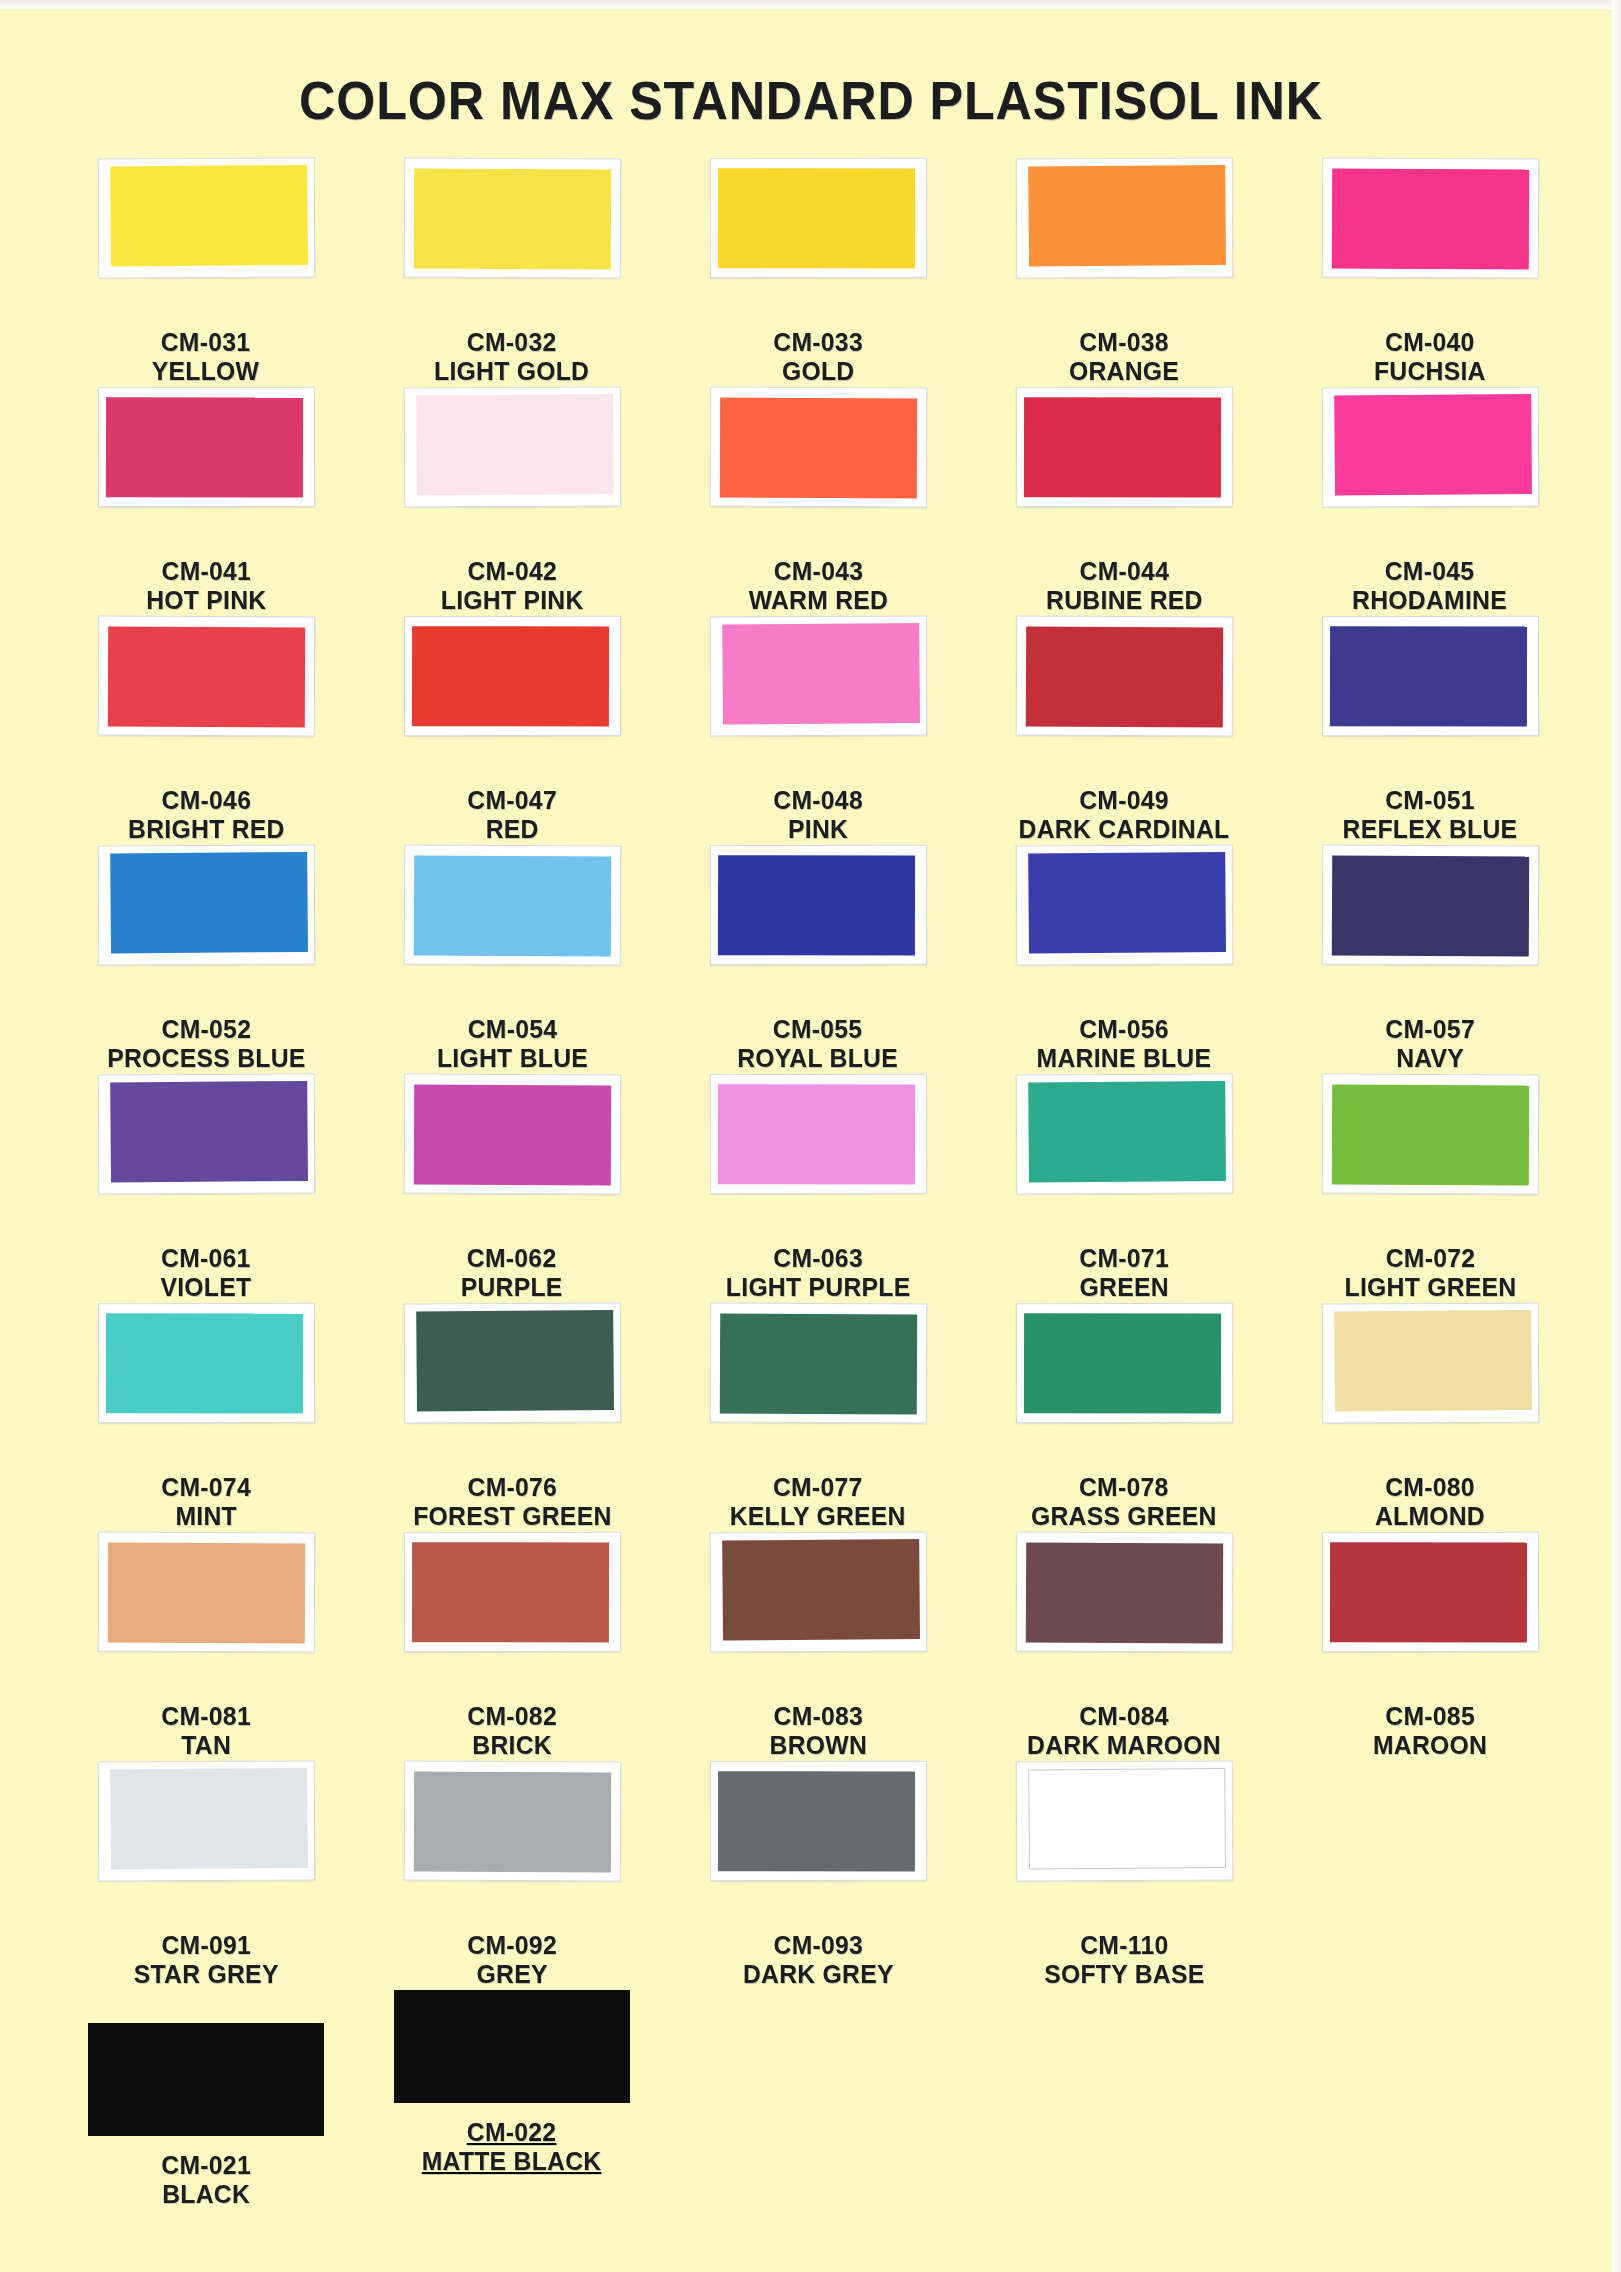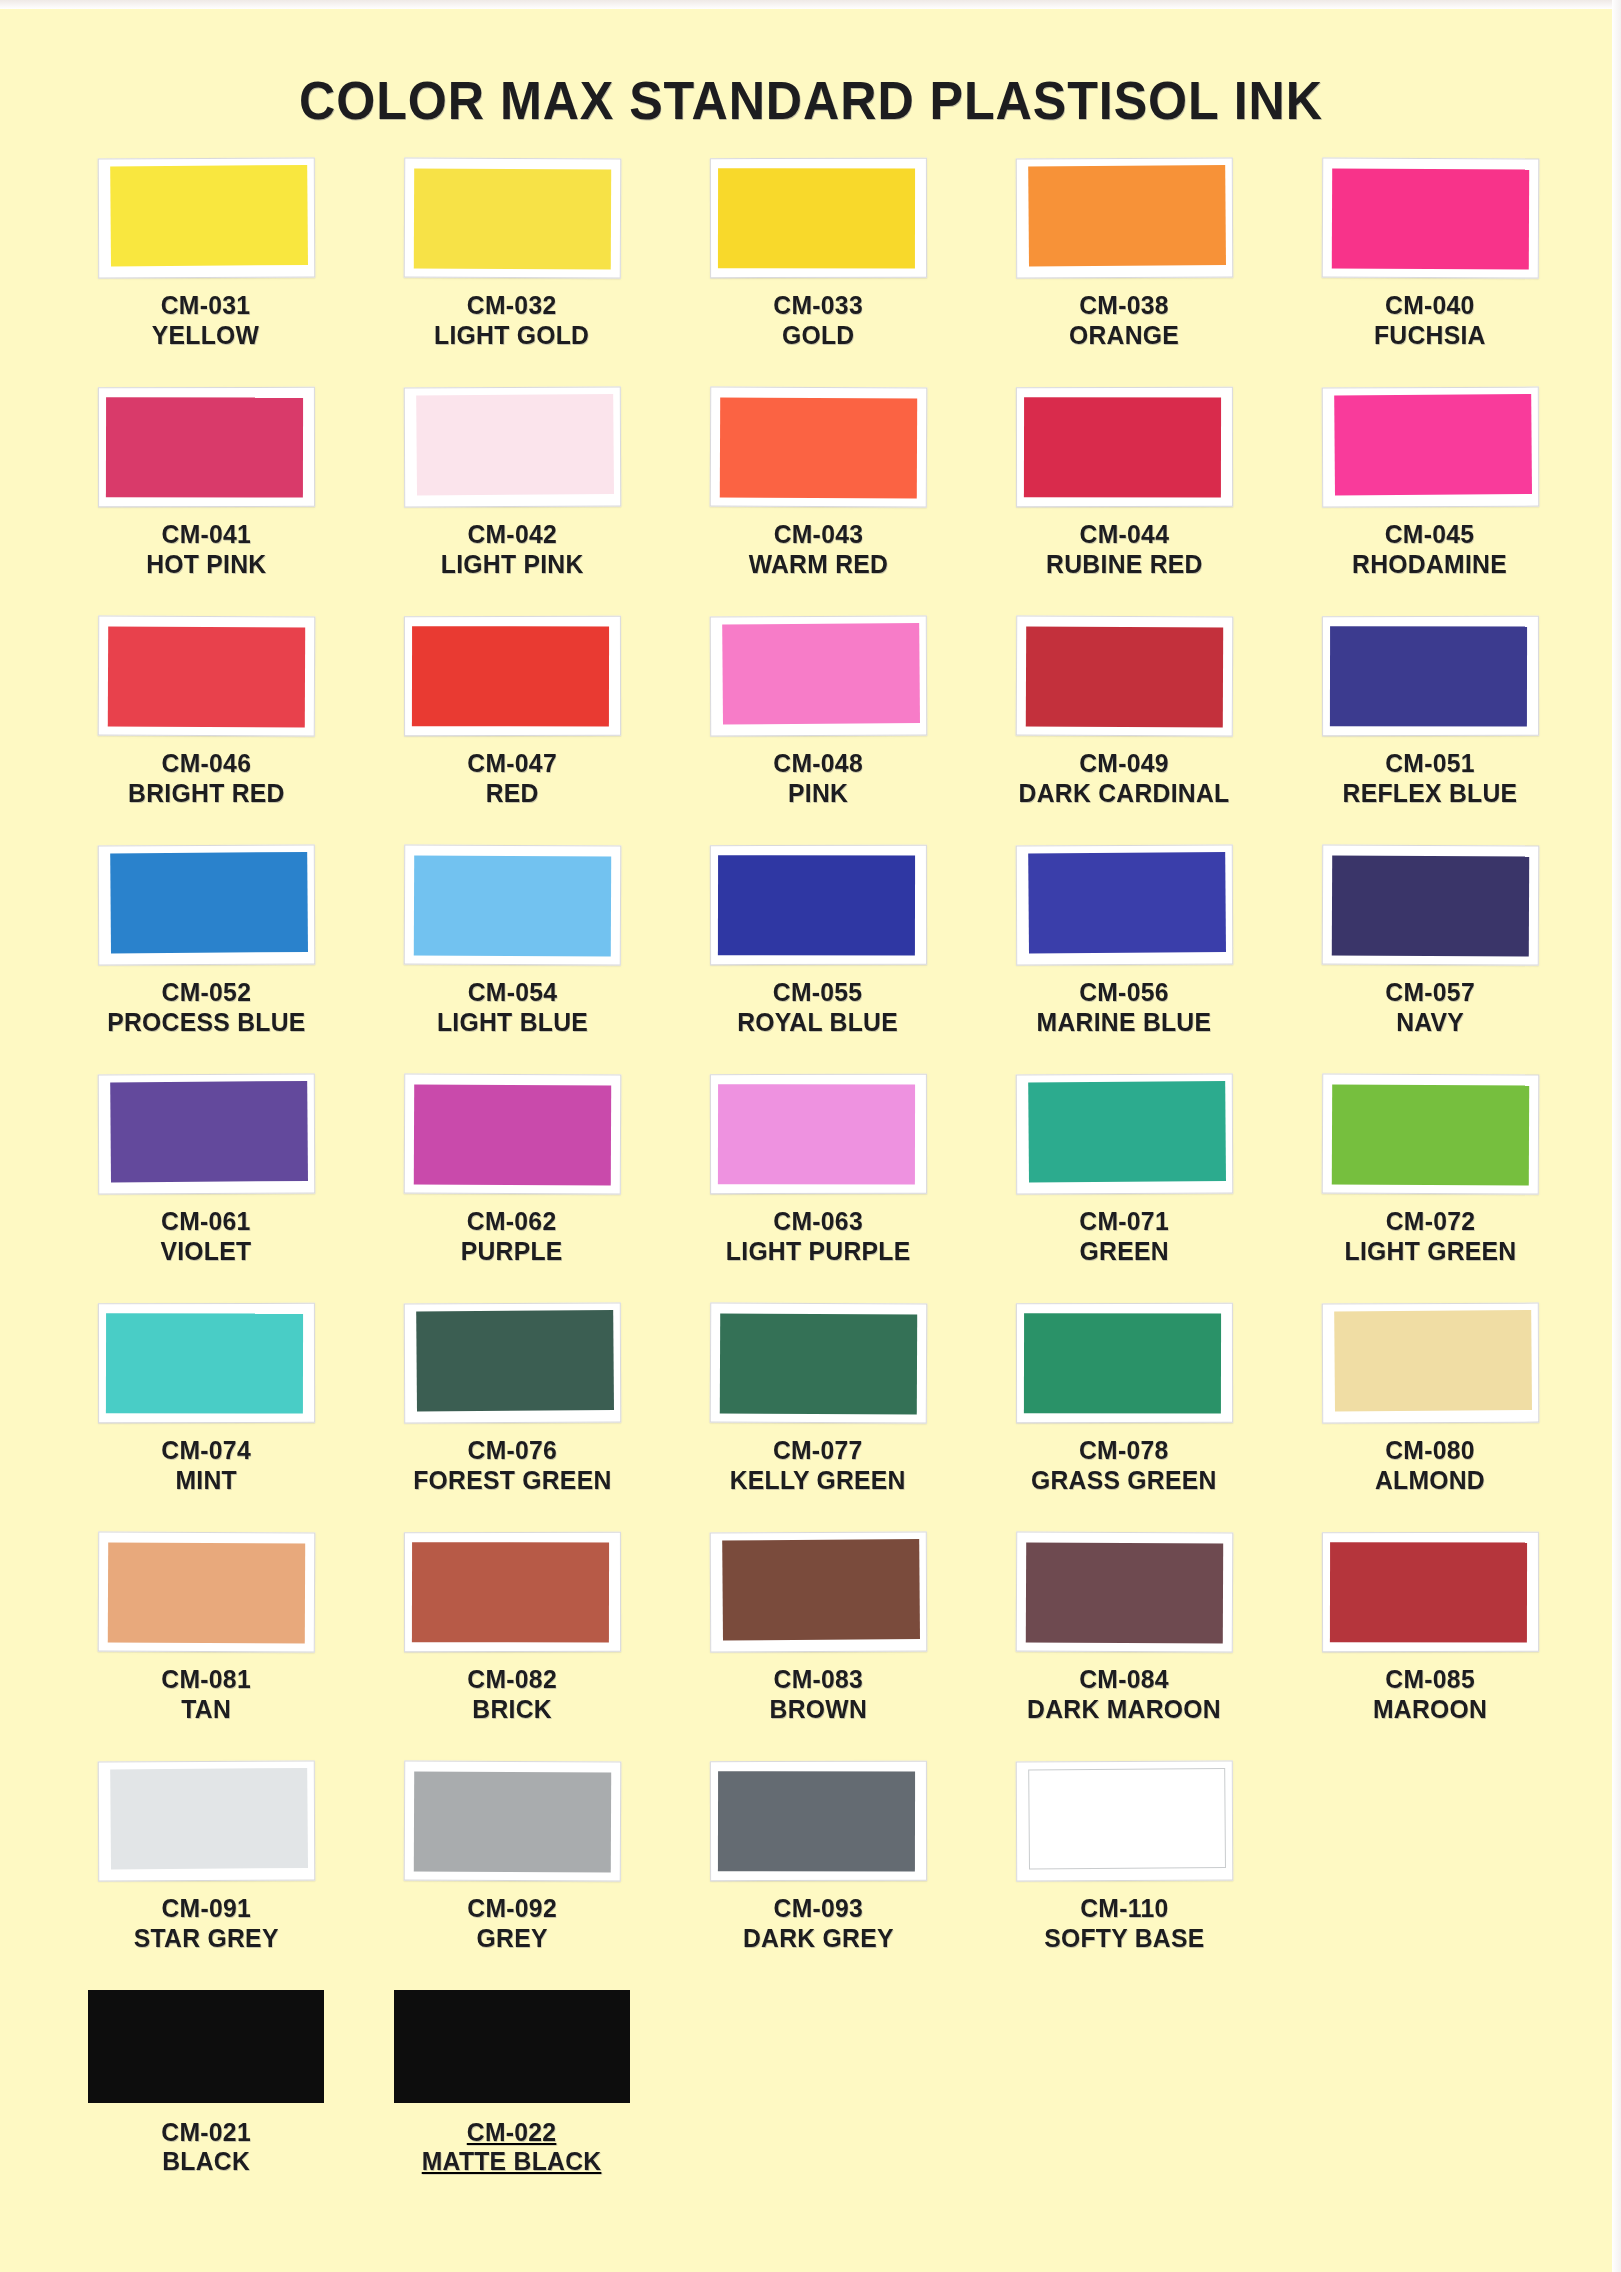--- a/index.html
+++ b/index.html
@@ -60,20 +60,21 @@
     grid-template-columns: repeat(5, 306px);
     row-gap: 0px;
   }
 
   .cell {
     width: 306px;
     height: 229px;
     display: flex;
     flex-direction: column;
     align-items: center;
+    justify-content: space-between;
   }
 
   .swatch-frame {
     width: 217px;
     height: 120px;
     background: #ffffff;
     border: 1.3px solid #d9d9dc;
     box-sizing: border-box;
     display: flex;
     align-items: center;
@@ -118,21 +119,21 @@
     width: 1530px;
     height: 282px;
   }
   .black-cell {
     position: absolute;
     width: 306px;
     display: flex;
     flex-direction: column;
     align-items: center;
   }
-  .black-cell.c1 { left: 0px; }
+  .black-cell.c1 { left: 0px; margin-top: 33px; }
   .black-cell.c2 { left: 306px; text-decoration: underline; }
   .black-fill {
     width: 236px;
     height: 113px;
     background: #0d0d0d;
   }
   .black-cell .label { margin-top: 14.5px; }
 
   .white-series {
     position: absolute;

